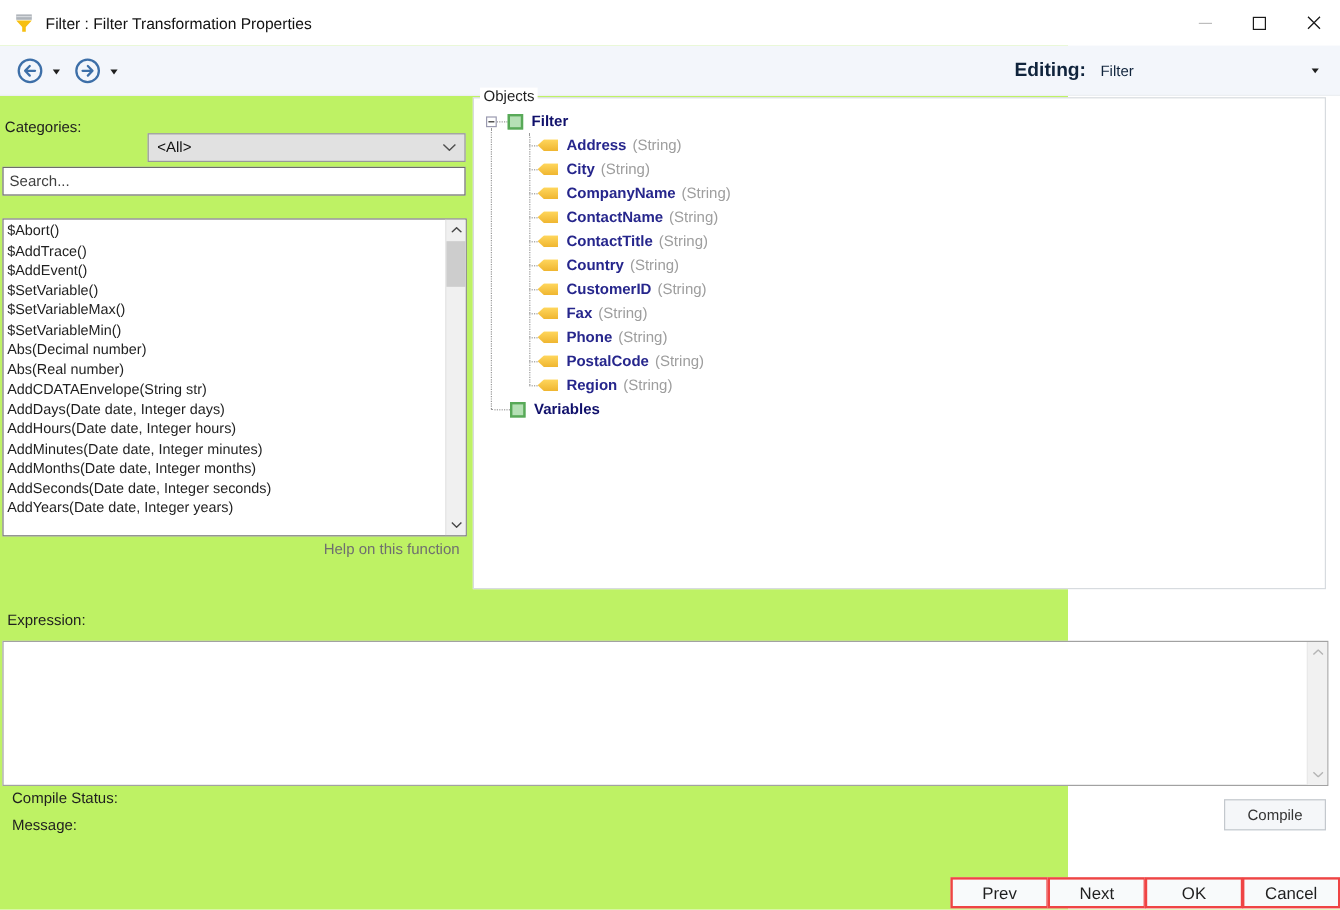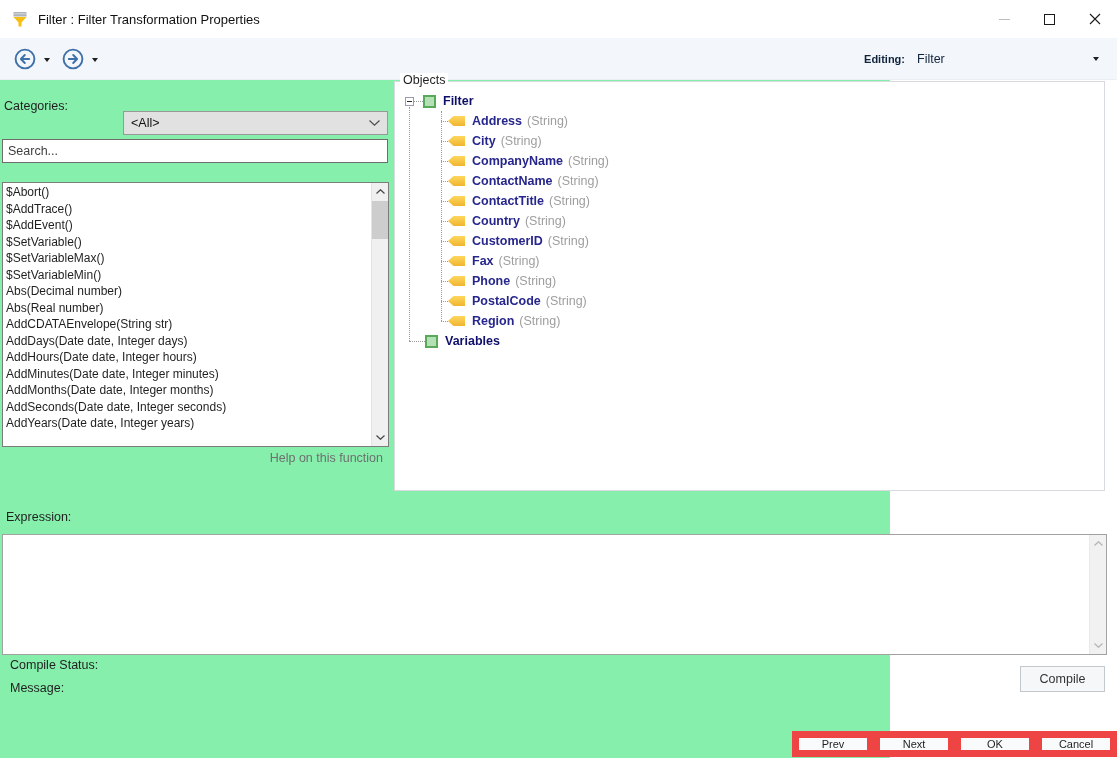--- a/index.html
+++ b/index.html
@@ -1,35 +1,35 @@
 <!DOCTYPE html>
 <html><head>
 <meta charset="utf-8">
 <style>
   * { box-sizing: border-box; margin: 0; padding: 0; }
   html,body { width:1117px; height:758px; overflow:hidden; }
   body { font-family:"Liberation Sans","DejaVu Sans",sans-serif; background:#fff; }
-  .window { position:relative; width:890px; height:758px; background:#86efac; font-size:12.5px; color:#1f1f1f;text-decoration:underline; }
+  .window { position:relative; width:890px; height:758px; background:#bef264; font-size:12.5px; color:#1f1f1f;text-decoration:underline; }
 
   
   .titlebar { position:absolute; left:0; top:0; width:1117px; height:38px; background:#fff; display:flex; align-items:center; }
   .app-icon { margin-left:10px; width:20px; height:20px; display:inline-flex; }
   .title { margin-left:8px; font-size:13px; color:#111; }
   .win-controls { position:absolute; right:0; top:0; height:38px; display:flex; }
   .wc { width:45px; height:38px; display:flex; align-items:center; justify-content:center; cursor:default; }
   .min-glyph { width:11px; height:0; border-top:1px solid #bdbdbd; }
   .max-glyph { width:11px; height:11px; border:1px solid #1a1a1a; }
 
   
   .toolbar { position:absolute; left:0; top:38px; width:1117px; height:42px; background:#f3f6fb; border-bottom:1px solid #eceff2; }
   .nav-btn { position:absolute; top:9px; width:24px; height:24px; display:flex; align-items:center; justify-content:center; cursor:pointer; }
   .tb-caret { position:absolute; top:17px; width:12px; height:10px; display:flex; align-items:center; justify-content:center; cursor:pointer; }
   .tri { width:0; height:0; border-left:3.5px solid transparent; border-right:3.5px solid transparent; border-top:4px solid #1f1f1f; }
   .editing-wrap { position:absolute; right:14px; top:0; height:42px; display:flex; align-items:center; }
-  .editing-label { font-weight:700; color:#10243c; margin-right:8px; font-size:11px; }
+  .editing-label { font-weight:700; color:#10243c; margin-right:8px; font-size:16px; }
   .editing-combo { width:190px; height:24px; display:flex; align-items:center; justify-content:space-between; cursor:pointer; padding:0 4px; }
   .editing-value { font-size:12.5px; color:#10243c; }
 
   
   .group-line { flex:1; height:0; border-top:1px solid #d8dce1; margin-top:2px; margin-left:4px; }
   .fn-header { position:absolute; left:3px; top:86px; width:386px; display:flex; align-items:center; }
   .grp-label { font-size:12.5px; color:#1f1f1f; white-space:nowrap; }
 
   
   .cat-label { position:absolute; left:4px; top:94px; height:24px; line-height:24px; }
@@ -70,21 +70,21 @@
   .expr-label { position:absolute; left:6px; top:510px; }
   .expr-box { position:absolute; left:2px; top:534px; width:1105px; height:121px; border:1px solid #a2a2a2; background:#fff; }
   .expr-input { position:absolute; left:0; top:0; right:17px; bottom:0; padding:3px 5px; font-size:12.5px; outline:none; }
   .sb-light .sb { border-left:1px solid #e9e9e9; background:#f1f1f1; }
 
   
   .status-label1 { position:absolute; left:10px; top:658px; }
   .status-label2 { position:absolute; left:10px; top:681px; }
   .compile-btn { position:absolute; left:1020px; top:666px; width:85px; height:26px; background:#f5f7f9; border:1px solid #c3c8cd; color:#333; font-size:12.5px; display:flex; align-items:center; justify-content:center; cursor:pointer; }
   .footer { position:absolute; left:792px; top:731px; height:26px; display:flex; }
-  .f-btn { width:82px; height:26px; background:#f8fafb; border:7px solid #ef4444; color:#1f1f1f; font-size:11px; display:flex; align-items:center; justify-content:center; cursor:pointer; margin-left:-1px; }
+  .f-btn { width:82px; height:26px; background:#f8fafb; border:2px solid #ef4444; color:#1f1f1f; font-size:14px; display:flex; align-items:center; justify-content:center; cursor:pointer; margin-left:-1px; }
   .f-btn:first-child { margin-left:0; }
 </style>
 </head>
 <body>
 
 <div class="window">
 
   <div class="titlebar">
     <span class="app-icon">
       <svg width="20" height="20" viewBox="0 0 20 20">

